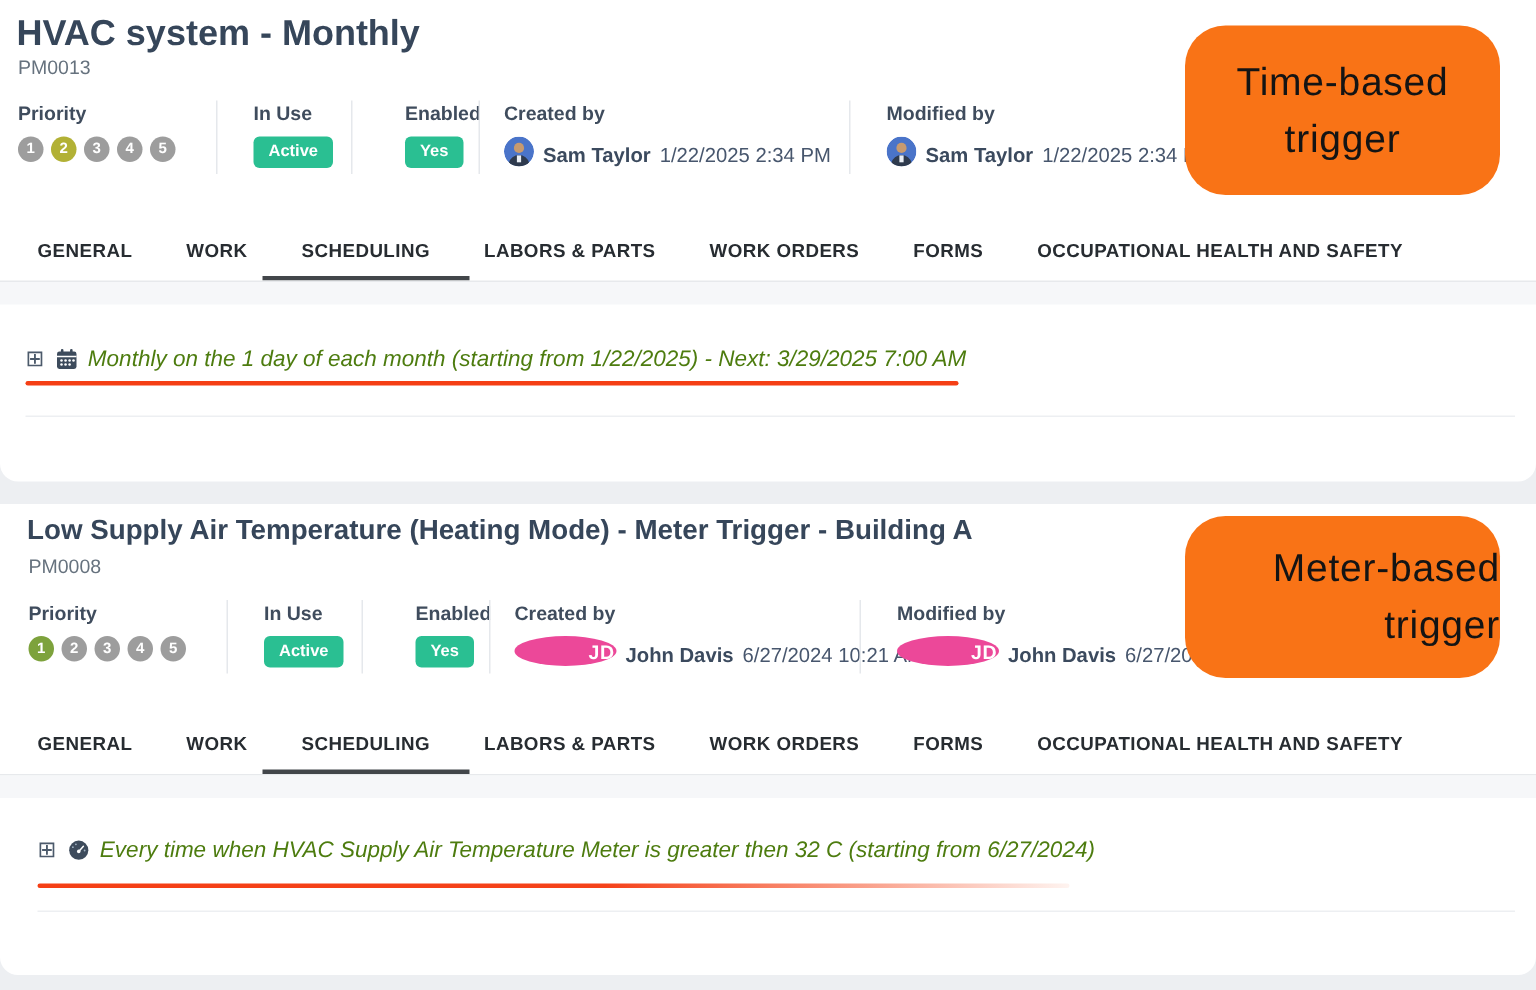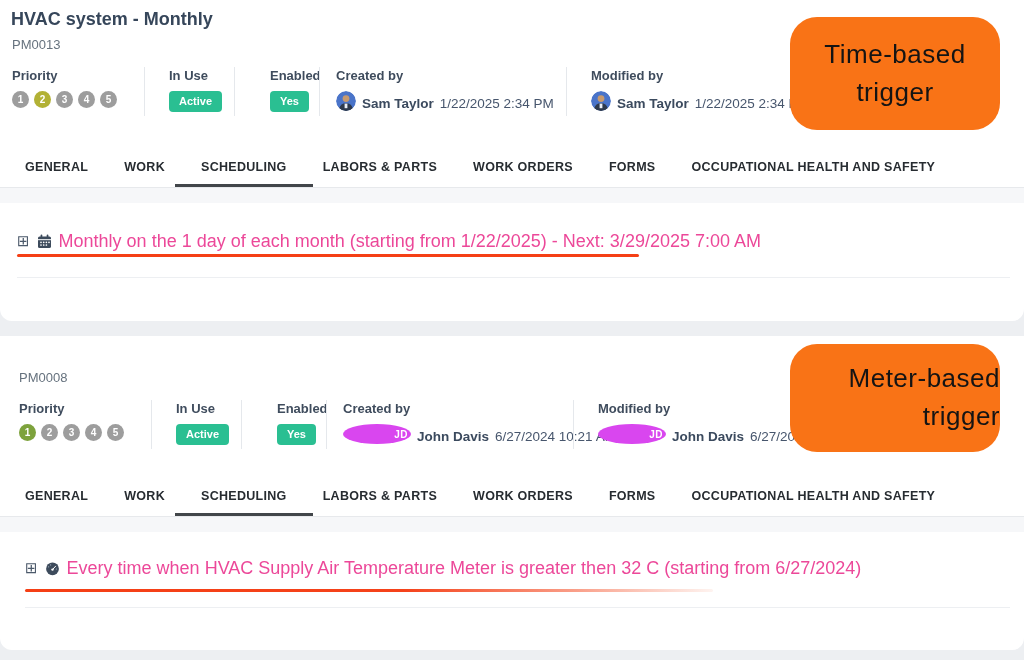--- a/index.html
+++ b/index.html
@@ -6,21 +6,21 @@
   body{
     width:1024px;height:660px;position:relative;overflow:hidden;
     background:#edeff2;
     font-family:"Liberation Sans","DejaVu Sans",sans-serif;
     -webkit-font-smoothing:antialiased;
   }
   .section{position:absolute;left:0;width:1024px;background:#ffffff;}
   .s1{top:0;height:321px;border-radius:0 0 12px 12px;--x:0px;}
   .s2{top:336px;height:314px;border-radius:0 0 12px 12px;--x:7px;}
 
-  .sec-title{position:absolute;top:9px;left:calc(11px + var(--x));font-size:18px;font-weight:700;color:#36465a;letter-spacing:0;white-space:nowrap;}
+  .sec-title{position:absolute;top:9px;left:calc(11px + var(--x));font-size:24px;font-weight:700;color:#36465a;letter-spacing:0;white-space:nowrap;}
   .s2 .sec-title{top:6px;font-size:18.5px;}
   .sec-code{position:absolute;top:37px;left:calc(12px + var(--x));font-size:13px;color:#66727e;}
   .s2 .sec-code{top:34px;}
 
   .meta{position:absolute;top:63px;left:0;right:0;height:55px;}
   .s2 .meta{top:60px;}
   .mcol{position:absolute;top:5px;}
   .col-priority{left:calc(12px + var(--x));}
   .col-inuse{left:calc(169px + var(--x));}
   .col-enabled{left:calc(253px + var(--x));margin-left:17px;}
@@ -31,35 +31,35 @@
   .vd2{left:calc(234px + var(--x));}
   .vd3{left:calc(319px + var(--x));}
   .vd4{left:calc(566px + var(--x));}
   .meta-label{font-size:13px;font-weight:700;color:#3f4c5d;line-height:16px;white-space:nowrap;}
   .pills{display:flex;gap:5px;margin-top:7px;}
   .pill{width:17px;height:17px;border-radius:50%;background:#9d9d9d;color:#fff;font-size:10px;font-weight:700;display:flex;align-items:center;justify-content:center;}
   .badge{display:inline-block;margin-top:7px;padding:4px 10px;border-radius:4px;background:#2abf92;color:#fff;font-size:11px;font-weight:700;line-height:13px;}
   .person{display:flex;align-items:flex-end;gap:6px;margin-top:7px;font-size:13.5px;color:#47566d;white-space:nowrap;}
   .person .pname{font-weight:700;color:#3b4a5e;}
   .avatar{width:20px;height:20px;border-radius:50%;flex:none;overflow:hidden;}
-  .avatar-initials{background:#d946ef;color:#fff;font-size:10px;font-weight:700;display:flex;align-items:center;justify-content:center;letter-spacing:.3px;padding-left:48px;}
+  .avatar-initials{background:#ec4899;color:#fff;font-size:13px;font-weight:700;display:flex;align-items:center;justify-content:center;letter-spacing:.3px;padding-left:48px;}
 
   .tabs{position:absolute;top:150px;left:25px;right:0;height:37px;display:flex;gap:36px;align-items:stretch;}
   .s2 .tabs{top:143px;}
   .tab{font-size:12.5px;font-weight:700;color:#272c31;letter-spacing:.3px;white-space:nowrap;line-height:34px;height:37px;box-sizing:border-box;cursor:pointer;}
   .tab.active{border-bottom:3px solid #42464a;padding:0 26px;margin:0 -26px;}
   .tabline{position:absolute;top:187px;left:0;right:0;height:1px;background:#e7e9ec;}
   .s2 .tabline{top:180px;}
   .strip{position:absolute;top:188px;left:0;right:0;height:15px;background:#f6f7f9;}
   .s2 .strip{top:181px;}
 
   .sched{position:absolute;left:17px;top:231px;display:flex;align-items:center;gap:7px;}
   .s2 .sched{left:25px;top:222px;}
   .expand-glyph{font-family:"DejaVu Sans",sans-serif;font-size:15px;color:#4c5a6b;line-height:1;}
-  .sched-text{font-size:18px;color:#ec4899;white-space:nowrap;}
+  .sched-text{font-size:15px;color:#4d7c0f;white-space:nowrap;font-style:italic;}
   .redline{position:absolute;height:3px;border-radius:2px;background:#f53f15;}
   .s1 .redline{left:17px;top:254px;width:622px;}
   .s2 .redline{left:25px;top:253px;width:688px;
     background:linear-gradient(to right,#f53f15 0%,#f5421a 55%,rgba(245,80,40,.55) 80%,rgba(248,160,130,.12) 100%);}
   .rowdiv{position:absolute;left:17px;right:14px;height:1px;background:#edeff2;}
   .s1 .rowdiv{top:277px;}
   .s2 .rowdiv{top:271px;left:25px;}
 
   .callout{position:absolute;left:790px;width:210px;background:#f97316;border-radius:27px;
     display:flex;flex-direction:column;align-items:center;justify-content:center;
@@ -162,20 +162,21 @@
           </g>
         </svg>
     </span>
     <span class="sched-text">Monthly on the 1 day of each month (starting from 1/22/2025) - Next: 3/29/2025 7:00 AM</span>
   </div>
   <div class="redline"></div>
   <div class="rowdiv"></div>
 </div>
 
 <div class="section s2">
+  <div class="sec-title">Low Supply Air Temperature (Heating Mode) - Meter Trigger - Building A</div>
   <div class="sec-code">PM0008</div>
 
   <div class="meta">
     <div class="mcol col-priority">
       <div class="meta-label">Priority</div>
       <div class="pills">
         <span class="pill" style="background: rgb(125, 162, 60);">1</span>
         <span class="pill" style="background: rgb(157, 157, 157);">2</span>
         <span class="pill" style="background: rgb(157, 157, 157);">3</span>
         <span class="pill" style="background: rgb(157, 157, 157);">4</span>

